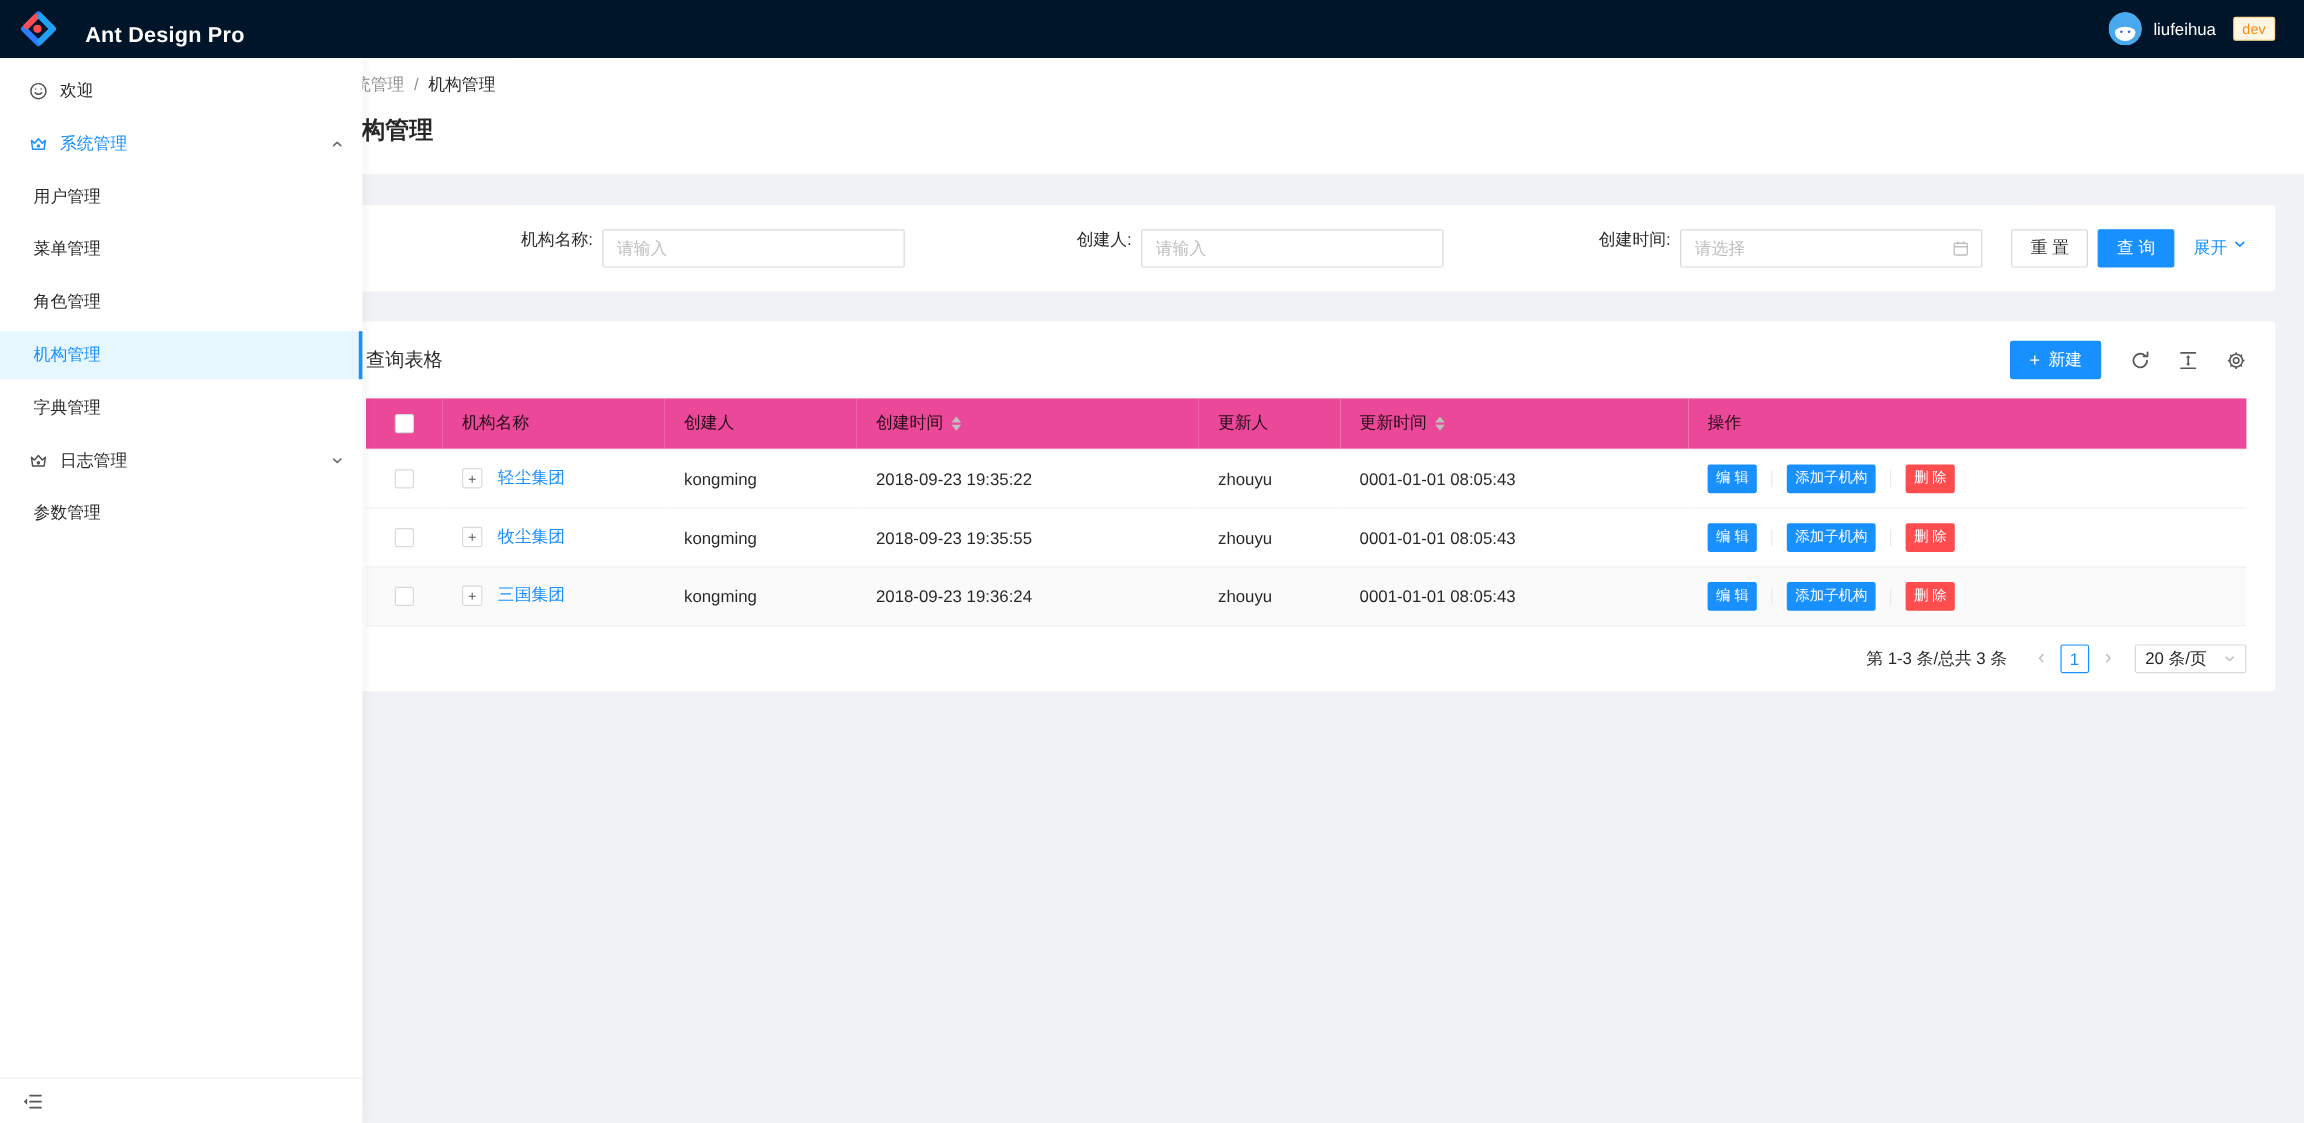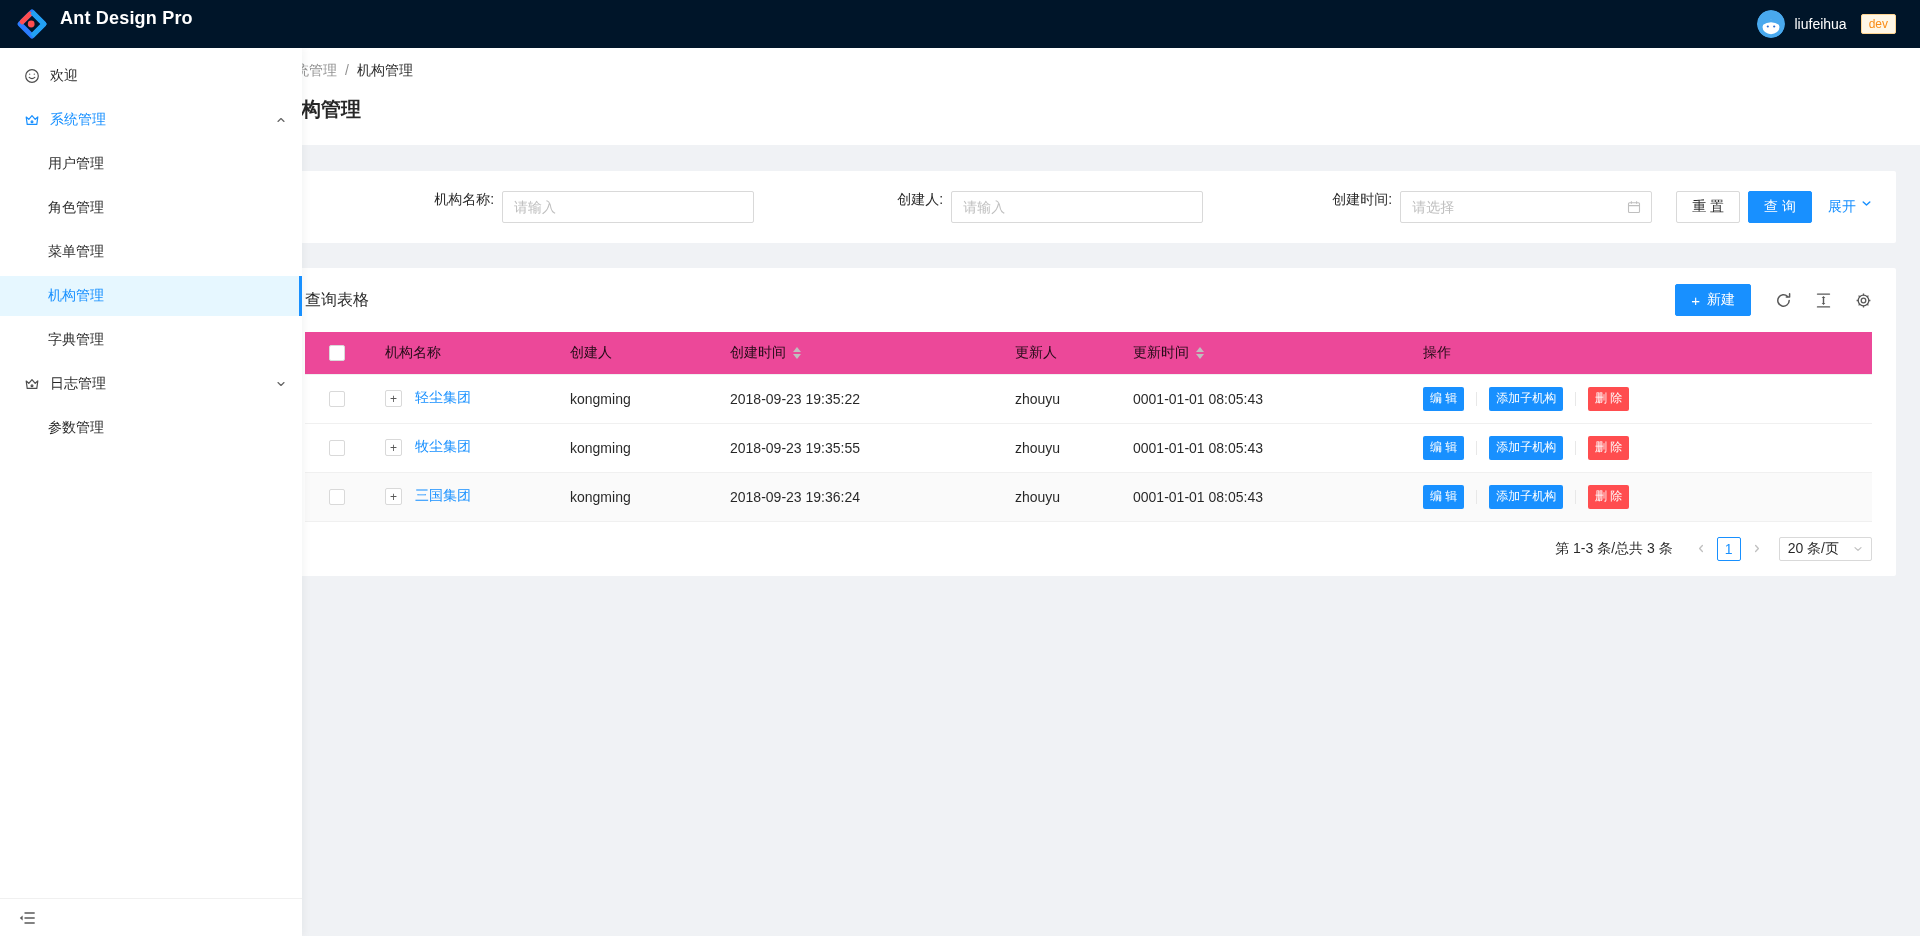--- a/index.html
+++ b/index.html
@@ -11,41 +11,41 @@
   }
   svg { display:block; }
 
   
   .top-header {
     position:fixed; top:0; left:0; right:0; height:48px; z-index:20;
     background:var(--header-bg,#001529);
     display:flex; justify-content:space-between; align-items:center;
     padding:0 24px 0 16px;
   }
-  .logo-area { display:flex; align-items:flex-start; gap:12px; cursor:pointer; }
+  .logo-area { display:flex; align-items:flex-end; gap:23px; cursor:pointer; }
   .logo-title { color:#fff; font-size:18px; font-weight:bold; letter-spacing:0.2px; }
   .header-right { display:flex; align-items:center; gap:14px; }
   .user-menu { display:flex; align-items:center; gap:9px; color:#fff; cursor:pointer;justify-content:space-between; }
   .avatar { width:28px; height:28px; border-radius:50%; overflow:hidden; }
   .env-tag {
     background:#fff7e6; border:1px solid #ffd591; color:#fa8c16;
     font-size:12px; line-height:18px; padding:0 7px; border-radius:2px;
   }
 
   
   .sidebar {
     position:fixed; top:48px; left:0; bottom:0; width:302px; z-index:10;
     background:#fff; box-shadow:2px 0 8px rgba(29,35,41,0.05); padding-top:4px;
   }
   .menu-item {
     height:40px; margin:4px 0; display:flex; align-items:center;
     padding:0 16px 0 24px; cursor:pointer; color:rgba(0,0,0,0.85);
   }
   .menu-item .mi-icon { width:16px; margin-right:10px; display:flex; color:rgba(0,0,0,0.7); }
-  .menu-item.sub { padding-left:48px; }
+  .menu-item.sub { padding-left:28px; }
   .menu-item.active-parent, .menu-item.active-parent .mi-icon { color:var(--primary,#1890ff); }
   .menu-item.selected {
     background:var(--selected-bg,#e6f7ff); color:var(--primary,#1890ff);
     border-right:3px solid var(--primary,#1890ff);
   }
   .menu-chevron { margin-left:auto; color:rgba(0,0,0,0.6); display:flex; }
   .active-parent .menu-chevron { color:rgba(0,0,0,0.6); }
   .sider-footer {
     position:absolute; bottom:0; left:0; right:0; height:38px;
     border-top:1px solid #f0f0f0; display:flex; align-items:center; padding-left:18px;
@@ -193,24 +193,24 @@
         <svg width="10" height="10" viewBox="0 0 10 10" fill="none" stroke="currentColor" stroke-width="1.3" stroke-linecap="round" stroke-linejoin="round">
             <path d="M2 6.4 L5 3.6 L8 6.4"></path>
           </svg>
       </span>
     </div>
 
     <div class="menu-item sub">
       <span>用户管理</span>
     </div>
     <div class="menu-item sub">
+      <span>菜单管理</span>
+    </div>
+    <div class="menu-item sub">
       <span>角色管理</span>
-    </div>
-    <div class="menu-item sub">
-      <span>菜单管理</span>
     </div>
     <div class="menu-item sub selected">
       <span>机构管理</span>
     </div>
     <div class="menu-item sub">
       <span>字典管理</span>
     </div>
     <div class="menu-item">
       <span class="mi-icon">
         <svg width="16" height="16" viewBox="0 0 16 16" fill="none" stroke="currentColor" stroke-width="1.2" stroke-linejoin="round">

